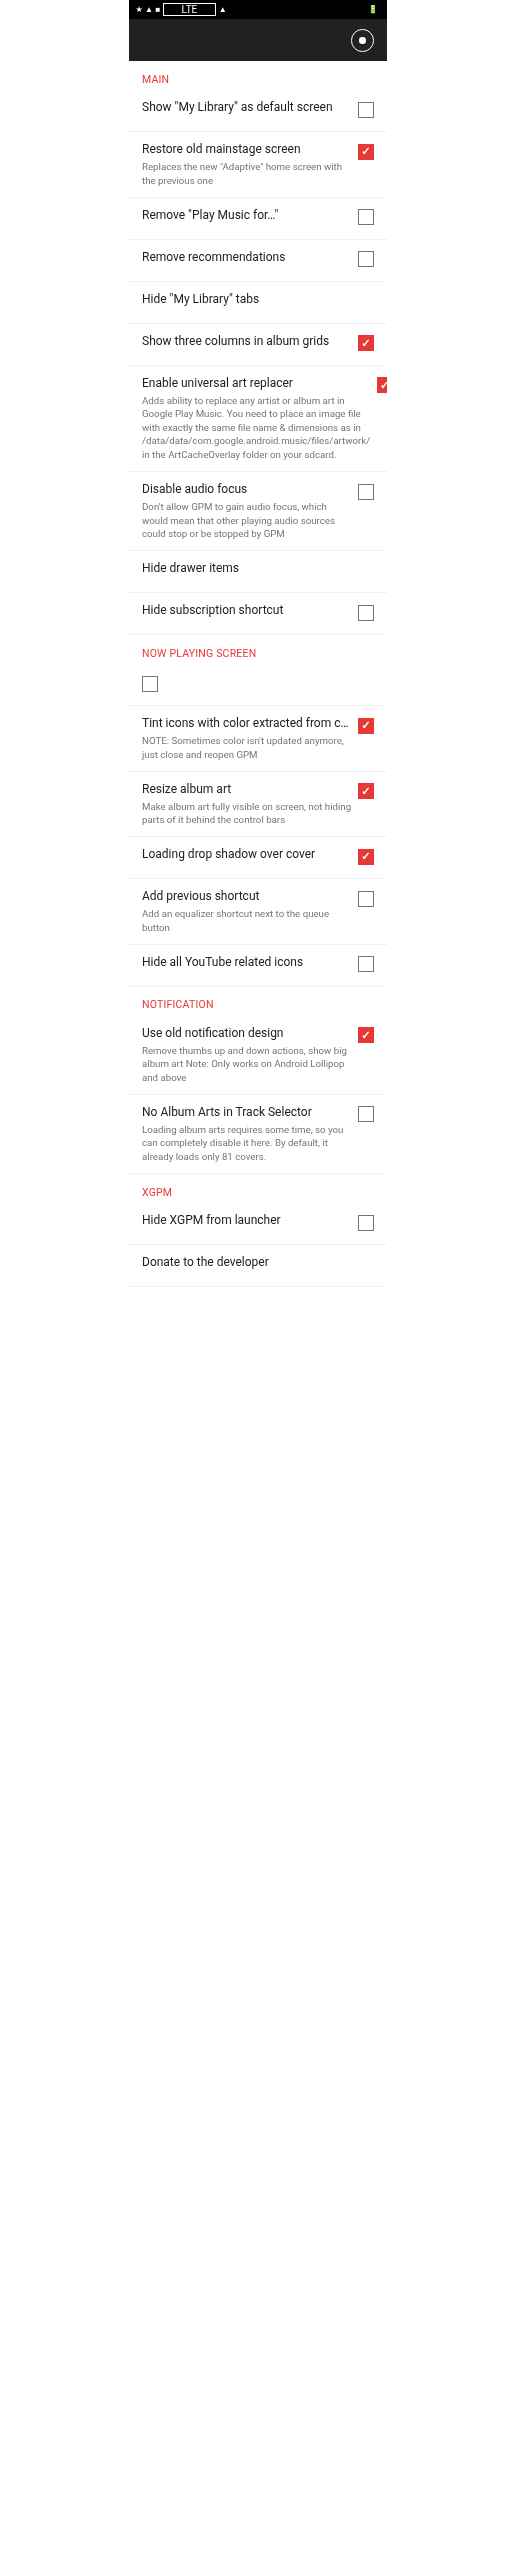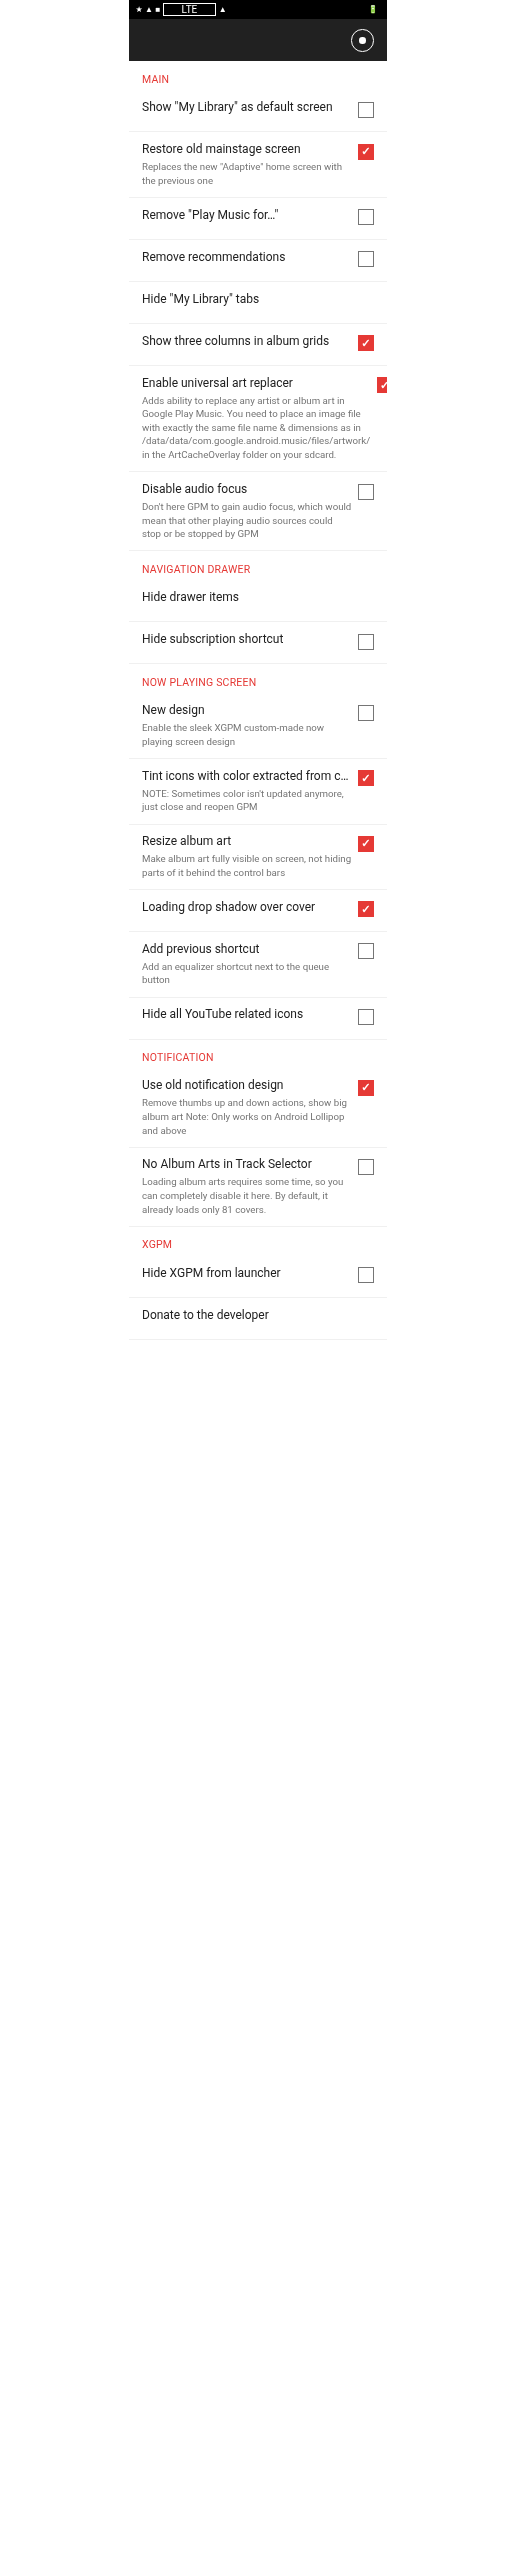--- a/index.html
+++ b/index.html
@@ -197,43 +197,38 @@
         <div class="setting-item-title">Enable universal art replacer</div>
         <div class="setting-item-subtitle">Adds ability to replace any artist or album art in Google Play Music. You need to place an image file with exactly the same file name &amp; dimensions as in /data/data/com.google.android.music/files/artwork/ in the ArtCacheOverlay folder on your sdcard.</div>
       </div>
       <div class="setting-item-checkbox checked">
         <span class="checkmark">✓</span>
       </div>
     </div>
     <div class="setting-item">
       <div class="setting-item-content">
         <div class="setting-item-title">Disable audio focus</div>
-        <div class="setting-item-subtitle">Don't here GPM to gain audio focus, which would mean that other playing audio sources could stop or be stopped by GPM</div>
-      </div>
-      <div class="setting-item-checkbox"></div>
-    </div>
-    <div class="section-header">Navigation drawer</div>
+        <div class="setting-item-subtitle">Don't allow GPM to gain audio focus, which would mean that other playing audio sources could stop or be stopped by GPM</div>
+      </div>
+      <div class="setting-item-checkbox"></div>
+    </div>
     <div class="setting-item">
       <div class="setting-item-content">
         <div class="setting-item-title">Hide drawer items</div>
       </div>
       <div class="no-checkbox"></div>
     </div>
     <div class="setting-item">
       <div class="setting-item-content">
         <div class="setting-item-title">Hide subscription shortcut</div>
       </div>
       <div class="setting-item-checkbox"></div>
     </div>
     <div class="section-header">Now playing screen</div>
     <div class="setting-item">
-      <div class="setting-item-content">
-        <div class="setting-item-title">New design</div>
-        <div class="setting-item-subtitle">Enable the sleek XGPM custom-made now playing screen design</div>
-      </div>
       <div class="setting-item-checkbox"></div>
     </div>
     <div class="setting-item">
       <div class="setting-item-content">
         <div class="setting-item-title">Tint icons with color extracted from c…</div>
         <div class="setting-item-subtitle">NOTE: Sometimes color isn't updated anymore, just close and reopen GPM</div>
       </div>
       <div class="setting-item-checkbox checked">
         <span class="checkmark">✓</span>
       </div>

